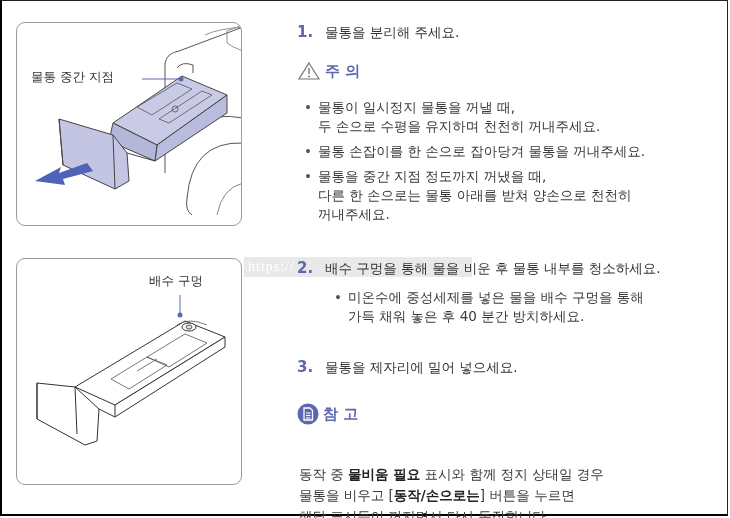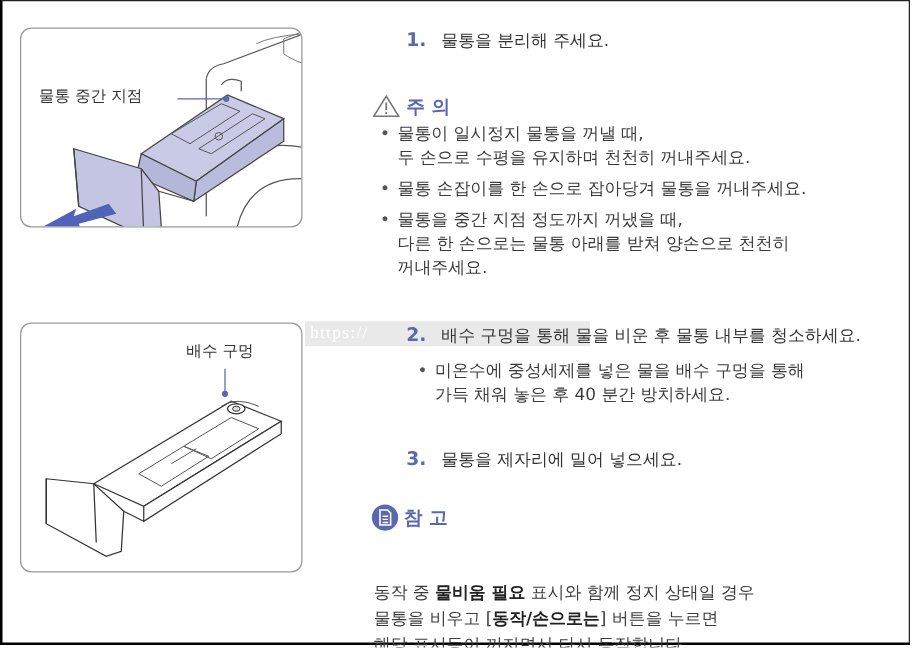--- a/index.html
+++ b/index.html
@@ -17,21 +17,21 @@
   .illus {
     position: absolute; left: 16px; width: 226px;
     border: 1.5px solid #9a9a9a; border-radius: 9px; background: #fff; overflow: hidden;
     box-sizing: border-box;
   }
   .illus svg { position: absolute; left: 0; top: 0; }
   .illus-label {
     position: absolute; font-size: 12.5px; color: #333; white-space: nowrap;
   }
   .step {
-    position: absolute; left: 297px; font-size: 13.5px; color: #333; white-space: nowrap; margin-left: 28px;
+    position: absolute; left: 297px; font-size: 13.5px; color: #333; white-space: nowrap;
   }
   .step .num { color: #5b68b0; font-weight: bold; display: inline-block; width: 28px; font-size: 15px; }
   .heading {
     position: absolute; left: 297px; font-size: 15px; font-weight: bold; color: #5b68b0;
     display: flex; align-items: center; gap: 4px; white-space: nowrap;
   }
   .bullet-list { position: absolute; margin: 0; padding: 0; list-style: none; font-size: 13.5px; color: #3a3a3a; }
   .bullet-list li { position: relative; padding-left: 16px; line-height: 19px; margin-bottom: 6px; white-space: nowrap; }
   .bullet-list li::before { content: "•"; position: absolute; left: 2px; top: 0; color: #555; }
   .bullet-list li span { display: block; }
@@ -41,21 +41,21 @@
     position: absolute; left: 244px; top: 257px; width: 228px; height: 20px;
     background: #e9e9e9; color: #ffffff; font-family: Liberation Serif, serif;
     font-size: 14px; line-height: 20px; padding-left: 4px; box-sizing: border-box; letter-spacing: 1px;
   }
 </style>
 </head>
 <body>
 
 <div class="page-frame"></div>
 
-<div class="illus" style="top:22px;height:160px;">
+<div class="illus" style="top:22px;height:204px;">
   <svg width="226" height="192" viewBox="0 0 226 192">
 
     <path d="M148 40 Q150 30 162 28 L226 4" fill="none" stroke="#555" stroke-width="1"></path>
     <path d="M148 40 L148 150" fill="none" stroke="#555" stroke-width="1"></path>
     <path d="M188 12 Q200 6 226 4" fill="none" stroke="#777" stroke-width="0.8"></path>
     <path d="M210 8 L226 2 L226 28 Q215 24 210 20 Z" fill="none" stroke="#777" stroke-width="0.8"></path>
     <path d="M160 45 Q165 38 176 42 L176 50" fill="none" stroke="#555" stroke-width="1"></path>
     <path d="M226 95 Q200 90 180 100" fill="none" stroke="#555" stroke-width="1"></path>
     <path d="M226 120 Q175 118 170 175 Q168 188 175 192" fill="none" stroke="#555" stroke-width="1"></path>
     <path d="M200 192 Q205 165 226 160" fill="none" stroke="#666" stroke-width="0.8"></path>
@@ -73,21 +73,21 @@
     <path d="M110 130 L138 138" stroke="#444" stroke-width="1"></path>
 
     <path d="M70 140 L42 150 L44 144 L18 158 L48 162 L46 156 L76 148 Z" fill="#4f63b8"></path>
 
     <line x1="125" y1="56" x2="164" y2="56" stroke="#5b68b0" stroke-width="1"></line>
     <circle cx="164" cy="56" r="2.5" fill="#5b68b0"></circle>
   </svg>
   <div class="illus-label" style="left:14px;top:46px;">물통 중간 지점</div>
 </div>
 
-<div class="illus" style="top:258px;height:200px;">
+<div class="illus" style="top:258px;height:227px;">
   <svg width="226" height="200" viewBox="0 0 226 200">
     <line x1="163" y1="36" x2="163" y2="54" stroke="#5b68b0" stroke-width="1"></line>
     <circle cx="163" cy="56" r="2.5" fill="#5b68b0"></circle>
 
     <path d="M58 128 L168 62 L208 78 L98 146 Z" fill="#fff" stroke="#333" stroke-width="1"></path>
     <path d="M98 146 L208 78 L208 88 L98 158 Z" fill="#fff" stroke="#333" stroke-width="1"></path>
     <path d="M130 98 L168 75 L190 84 L152 108 Z" fill="none" stroke="#555" stroke-width="0.8"></path>
     <path d="M94 120 L130 98 L150 106 L112 130 Z" fill="none" stroke="#555" stroke-width="0.8"></path>
     <path d="M120 112 L140 100" stroke="#555" stroke-width="0.8"></path>
     <ellipse cx="172" cy="68" rx="7" ry="4" fill="#fff" stroke="#333" stroke-width="1"></ellipse>
@@ -101,21 +101,21 @@
   </svg>
   <div class="illus-label" style="left:132px;top:14px;">배수 구멍</div>
 </div>
 
 <div class="watermark">https://</div>
 
 <div class="step" style="top:23px;">
   <span class="num">1.</span><span>물통을 분리해 주세요.</span>
 </div>
 
-<div class="heading" style="top:75px;text-align:right;">
+<div class="heading" style="top:61px;text-align:right;">
   <svg width="24" height="20" viewBox="0 0 24 20">
     <path d="M12 2 L22 18 L2 18 Z" fill="none" stroke="#777" stroke-width="1.2"></path>
     <line x1="12" y1="7" x2="12" y2="13" stroke="#777" stroke-width="1.4"></line>
     <circle cx="12" cy="15.5" r="0.9" fill="#777"></circle>
   </svg>
   <span>주 의</span>
 </div>
 
 <ul class="bullet-list" style="left:302px;top:98px;">
   <li>

